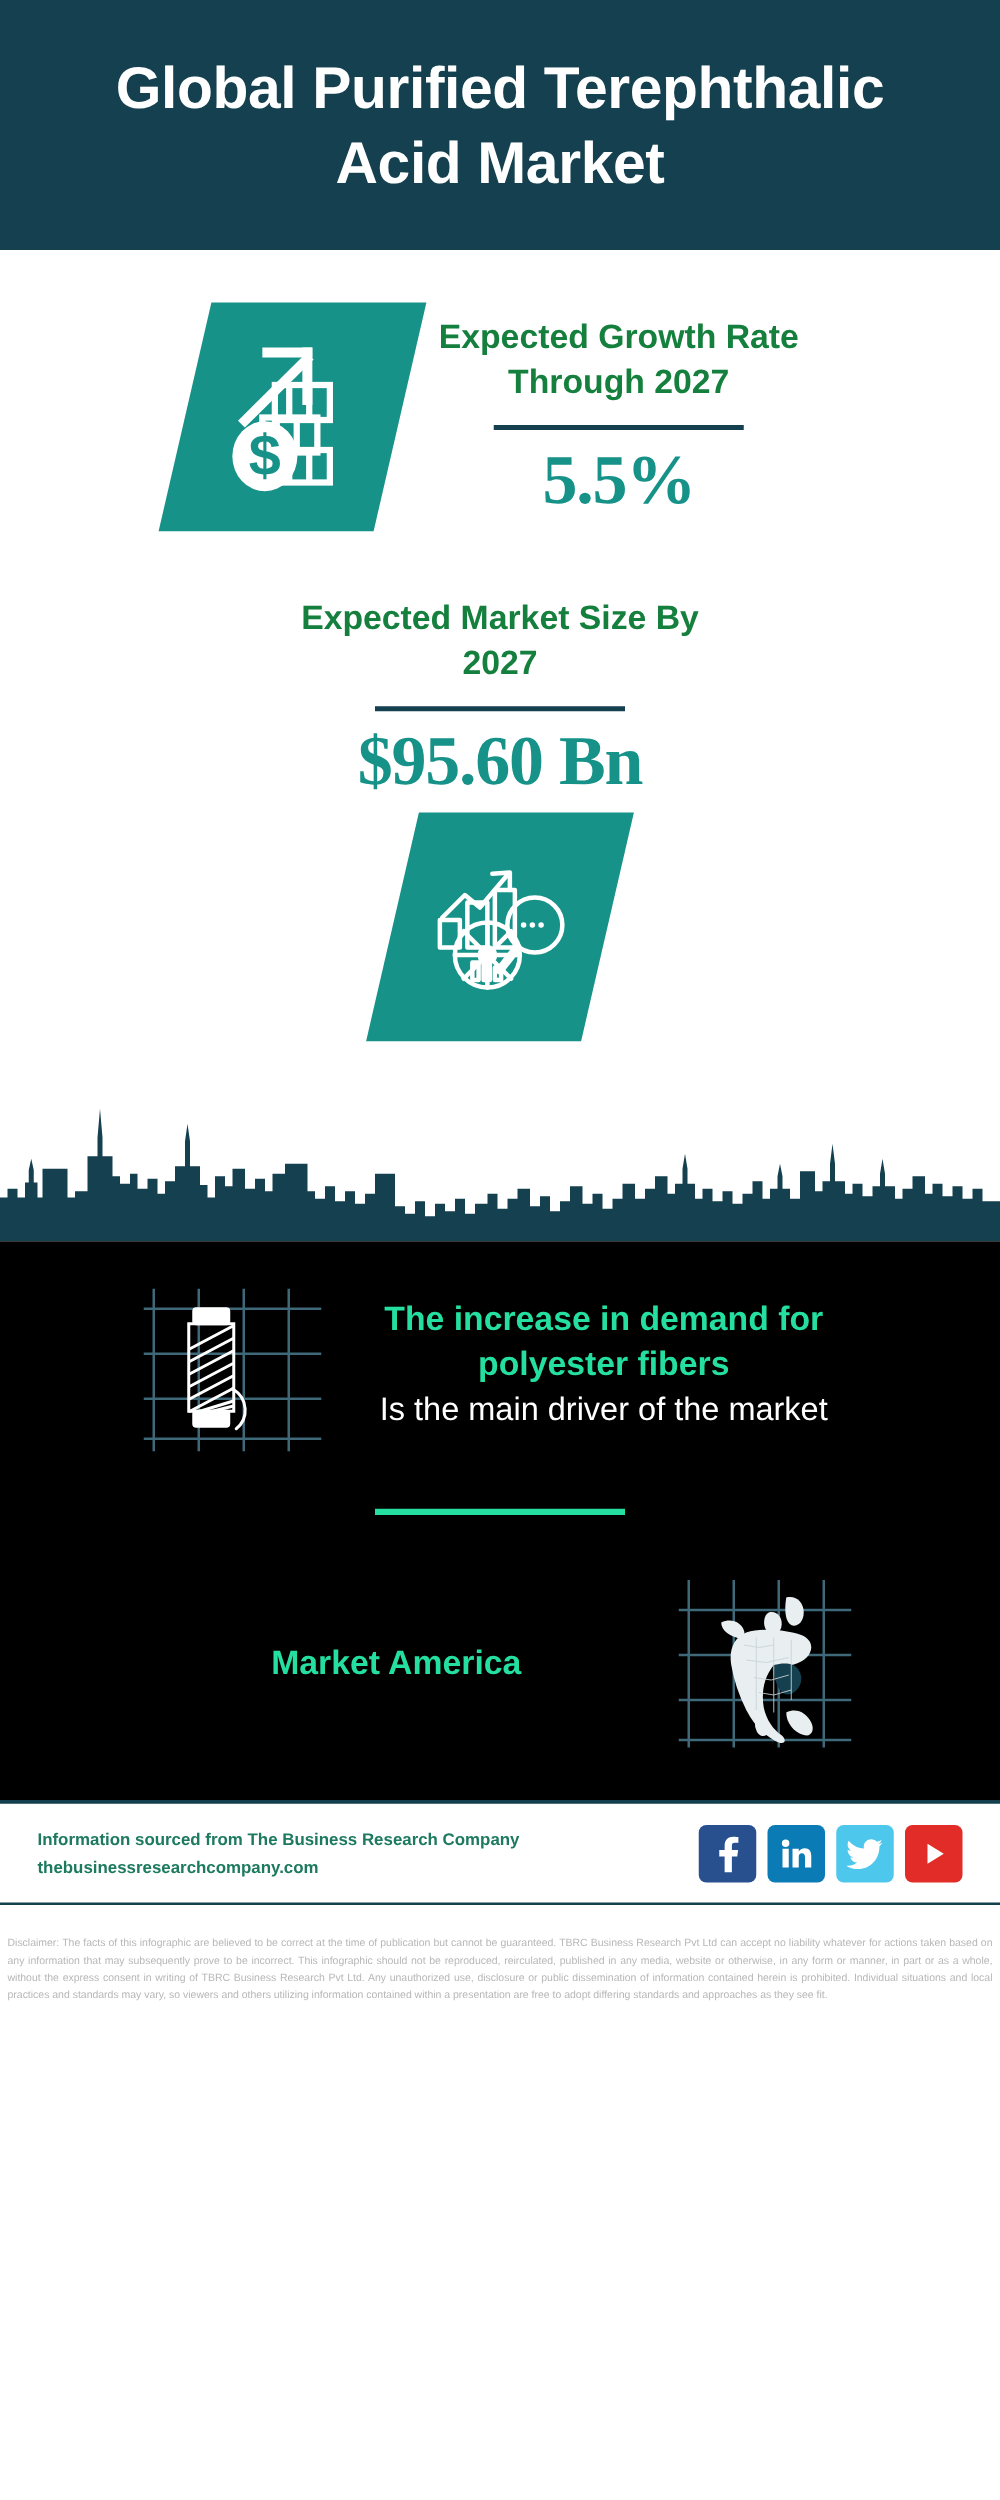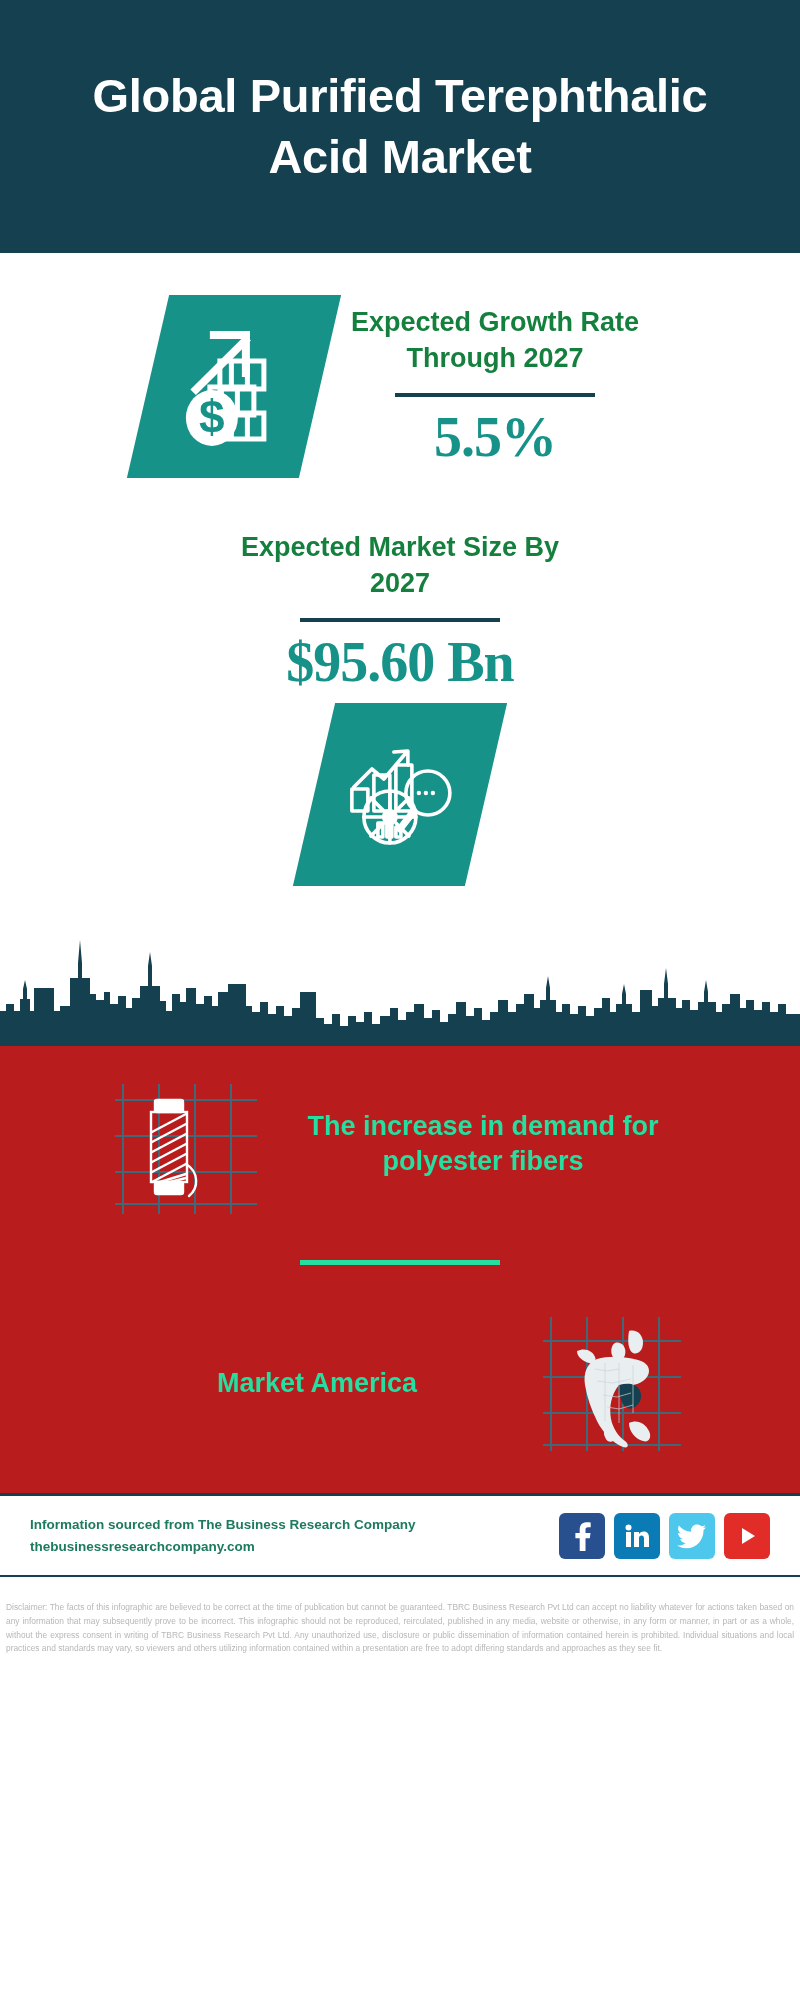--- a/index.html
+++ b/index.html
@@ -18,21 +18,21 @@
     width: 800px;
     height: 2000px;
     position: relative;
     background: #ffffff;
     box-sizing: border-box;
   }
 
   
   .header {
     width: 100%;
-    height: 253px;
+    height: 200px;
     background: #14404f;
     display: flex;
     align-items: center;
     justify-content: center;
     box-sizing: border-box;
     padding: 0 60px;
   }
   .header-title {
     color: #ffffff;
     font-size: 47px;
@@ -101,21 +101,21 @@
 
   
   .skyline-wrap {
     position: relative;
     margin-top: 30px;
     line-height: 0;
   }
   .skyline-wrap svg { display: block; width: 100%; height: 130px; }
 
   .dark-panel {
-    background: #b91c1c;
+    background: #000000;
     position: relative;
     padding-bottom: 30px;
   }
 
   .panel-row {
     display: flex;
     align-items: center;
     justify-content: center;
     gap: 6px;
   }
@@ -318,20 +318,21 @@
             <line x1="45" y1="108" x2="79" y2="90"></line>
             <line x1="45" y1="118" x2="79" y2="100"></line>
             <line x1="53" y1="118" x2="79" y2="110"></line>
             <line x1="63" y1="118" x2="79" y2="114"></line>
             <path d="M79 100 C 92 108, 92 124, 82 132"></path>
           </g>
         </svg>
       </div>
       <div class="panel-text">
         <div class="panel-highlight">The increase in demand for polyester fibers</div>
+        <div class="panel-sub">Is the main driver of the market</div>
       </div>
     </div>
 
     <div class="panel-divider"></div>
 
     <div class="panel-row region">
       <div class="panel-text">
         <div class="panel-highlight">Market America</div>
       </div>
       <div class="grid-icon">

